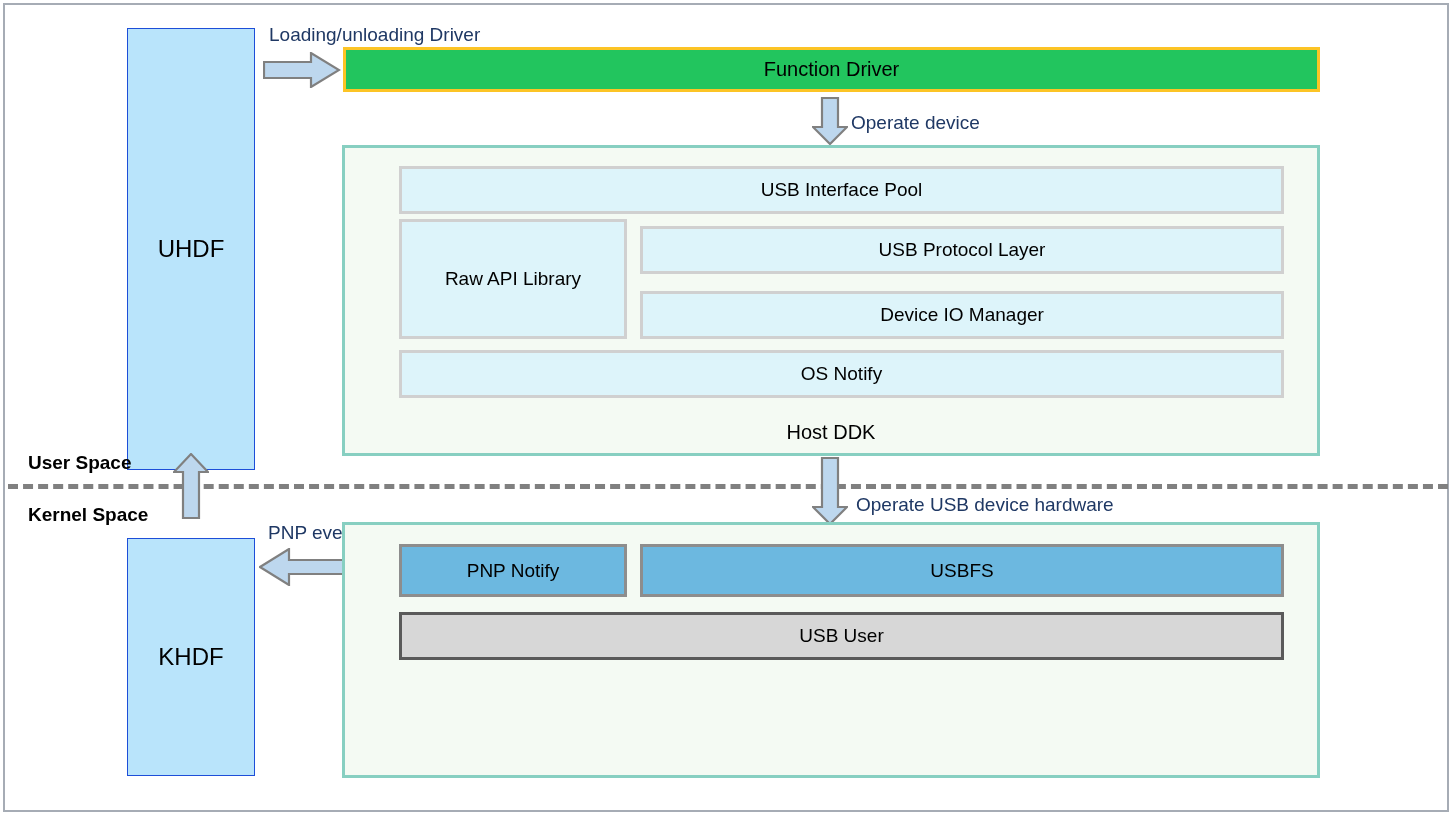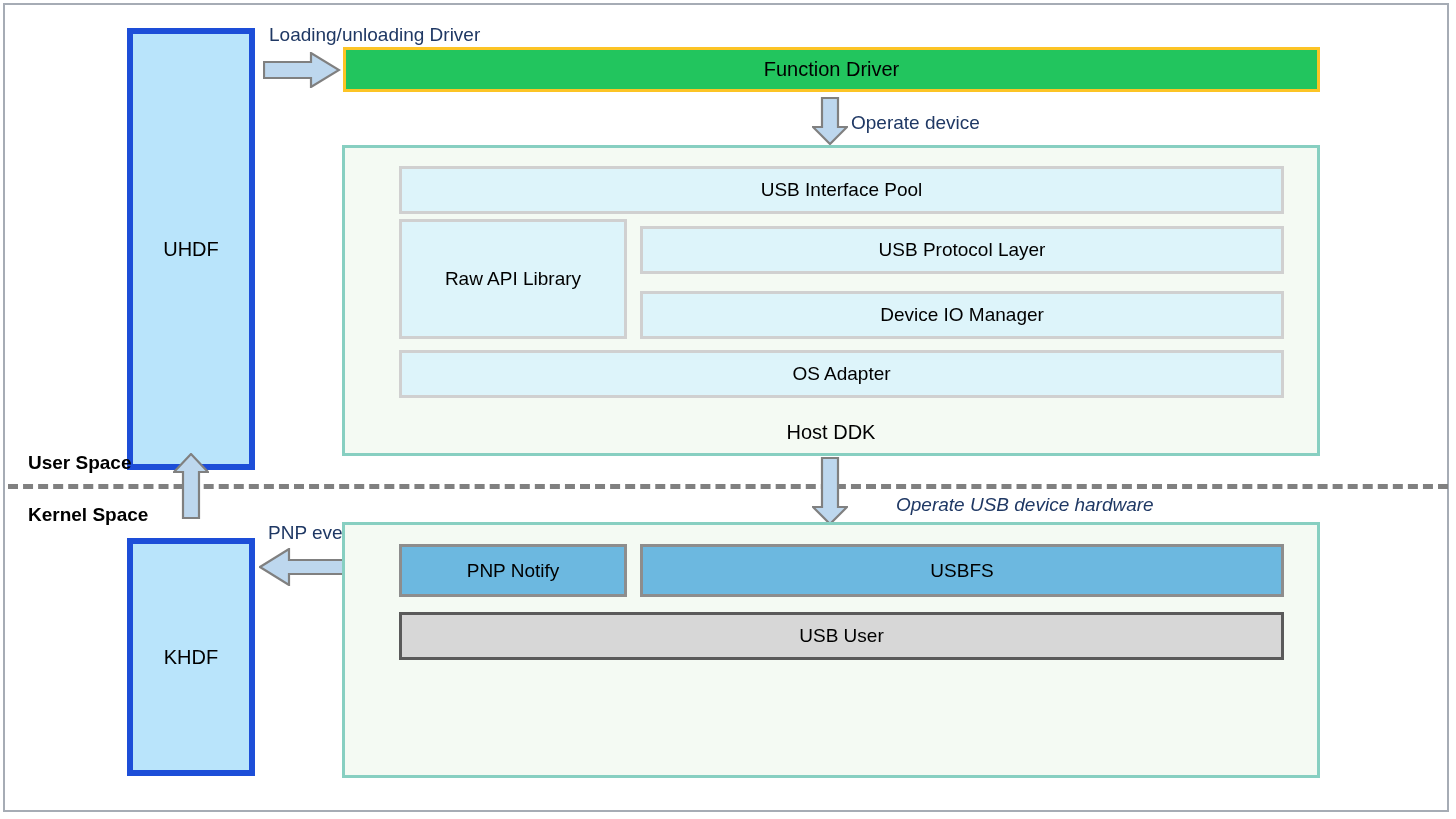--- a/index.html
+++ b/index.html
@@ -32,22 +32,22 @@
     box-sizing: border-box;
     display: flex;
     align-items: center;
     justify-content: center;
     text-align: center;
   }
 
   
   .hdf-box {
     background: #b9e4fb;
-    border: 6px solid #1d4ed8;
-    font-size: 20px;
+    border: 1px solid #1d4ed8;
+    font-size: 24px;
     color: #000000;
   }
 
   
   .fn-driver {
     background: #22c55e;
     border: 3px solid #fcc425;
     font-size: 20px;
     color: #000000;
   }
@@ -155,38 +155,38 @@
 
     <div class="box cyan-box" style="left:295px; top:78px; width:644px; height:48px;">
       <span>USB Protocol Layer</span>
     </div>
 
     <div class="box cyan-box" style="left:295px; top:143px; width:644px; height:48px;">
       <span>Device IO Manager</span>
     </div>
 
     <div class="box cyan-box" style="left:54px; top:202px; width:885px; height:48px;">
-      <span>OS Adapter</span>
+      <span>OS Notify</span>
     </div>
 
     <div class="container-label" style="top:273px;">Host DDK</div>
   </div>
 
   <div id="divider"></div>
   <div class="space-label" style="left:28px; top:452px;">User Space</div>
   <div class="space-label" style="left:28px; top:504px;">Kernel Space</div>
 
   <svg class="arrow-svg" style="left:173px; top:453px;" width="36" height="66" viewBox="0 0 36 66">
     <polygon points="18,1 35,19 26,19 26,65 10,65 10,19 1,19" fill="#bdd7ee" stroke="#808080" stroke-width="2.2" stroke-linejoin="miter"></polygon>
   </svg>
 
   <svg class="arrow-svg" style="left:812px; top:457px;" width="36" height="68" viewBox="0 0 36 68">
     <polygon points="10,1 26,1 26,50 35,50 18,67 1,50 10,50" fill="#bdd7ee" stroke="#808080" stroke-width="2.2" stroke-linejoin="miter"></polygon>
   </svg>
-  <div class="arrow-label" style="left:896px; top:494px;font-style:italic;">Operate USB device hardware</div>
+  <div class="arrow-label" style="left:856px; top:494px;">Operate USB device hardware</div>
 
   <div class="box hdf-box" style="left:127px; top:538px; width:128px; height:238px;">
     <span>KHDF</span>
   </div>
 
   <div class="arrow-label" style="left:268px; top:522px;">PNP event</div>
 
   <svg class="arrow-svg" style="left:259px; top:548px;" width="122" height="38" viewBox="0 0 122 38">
     <polygon points="121,12 30,12 30,1 1,19 30,37 30,26 121,26" fill="#bdd7ee" stroke="#808080" stroke-width="2.2" stroke-linejoin="miter"></polygon>
   </svg>

